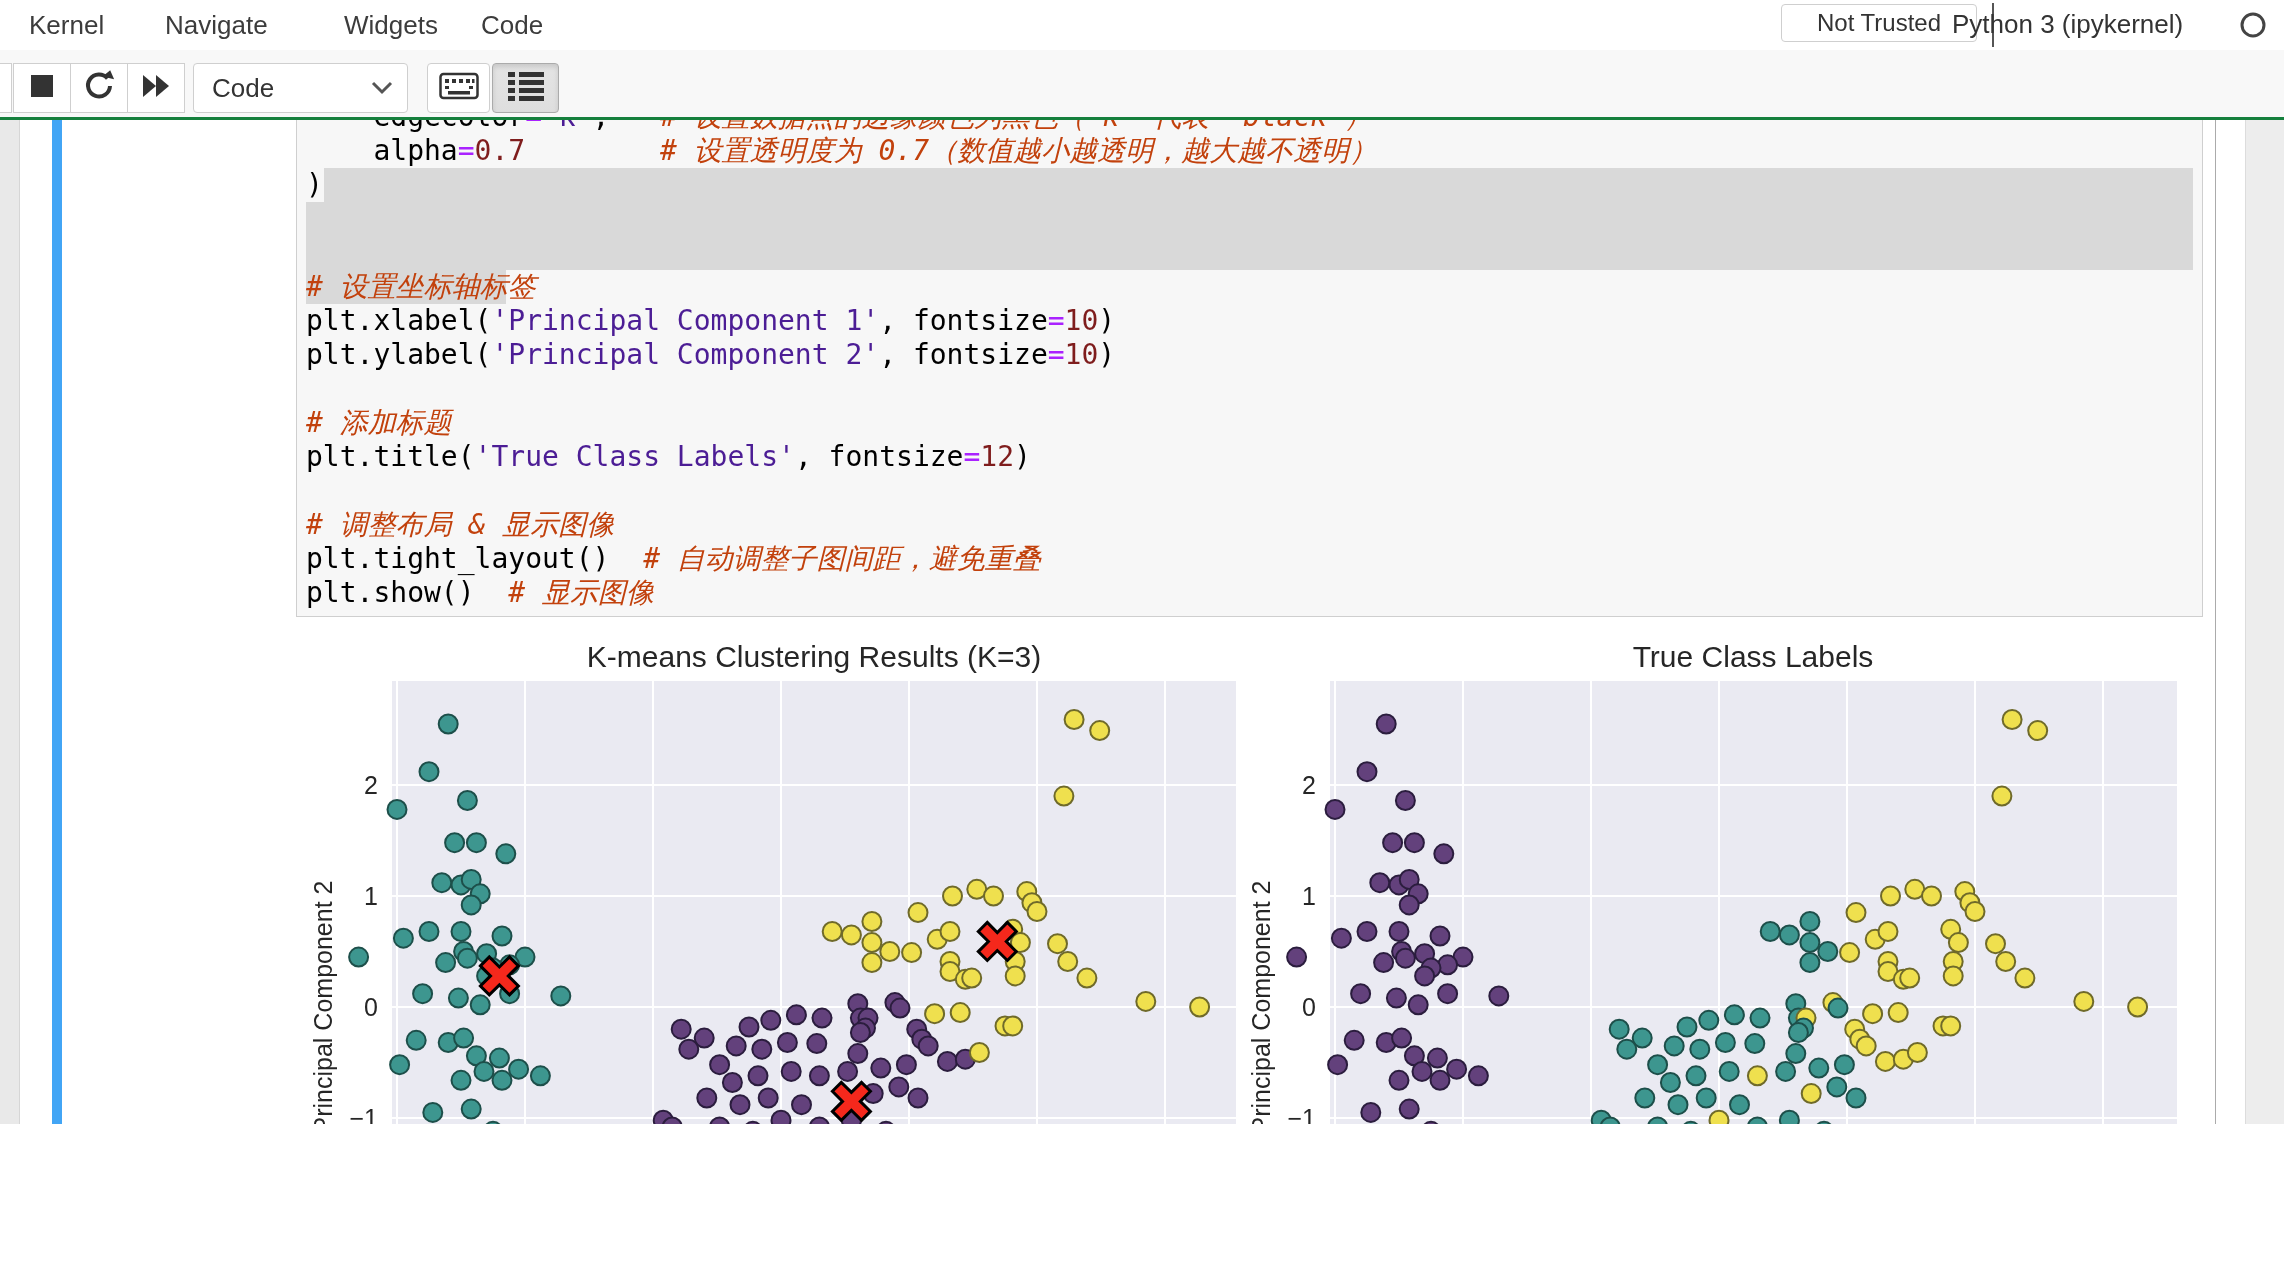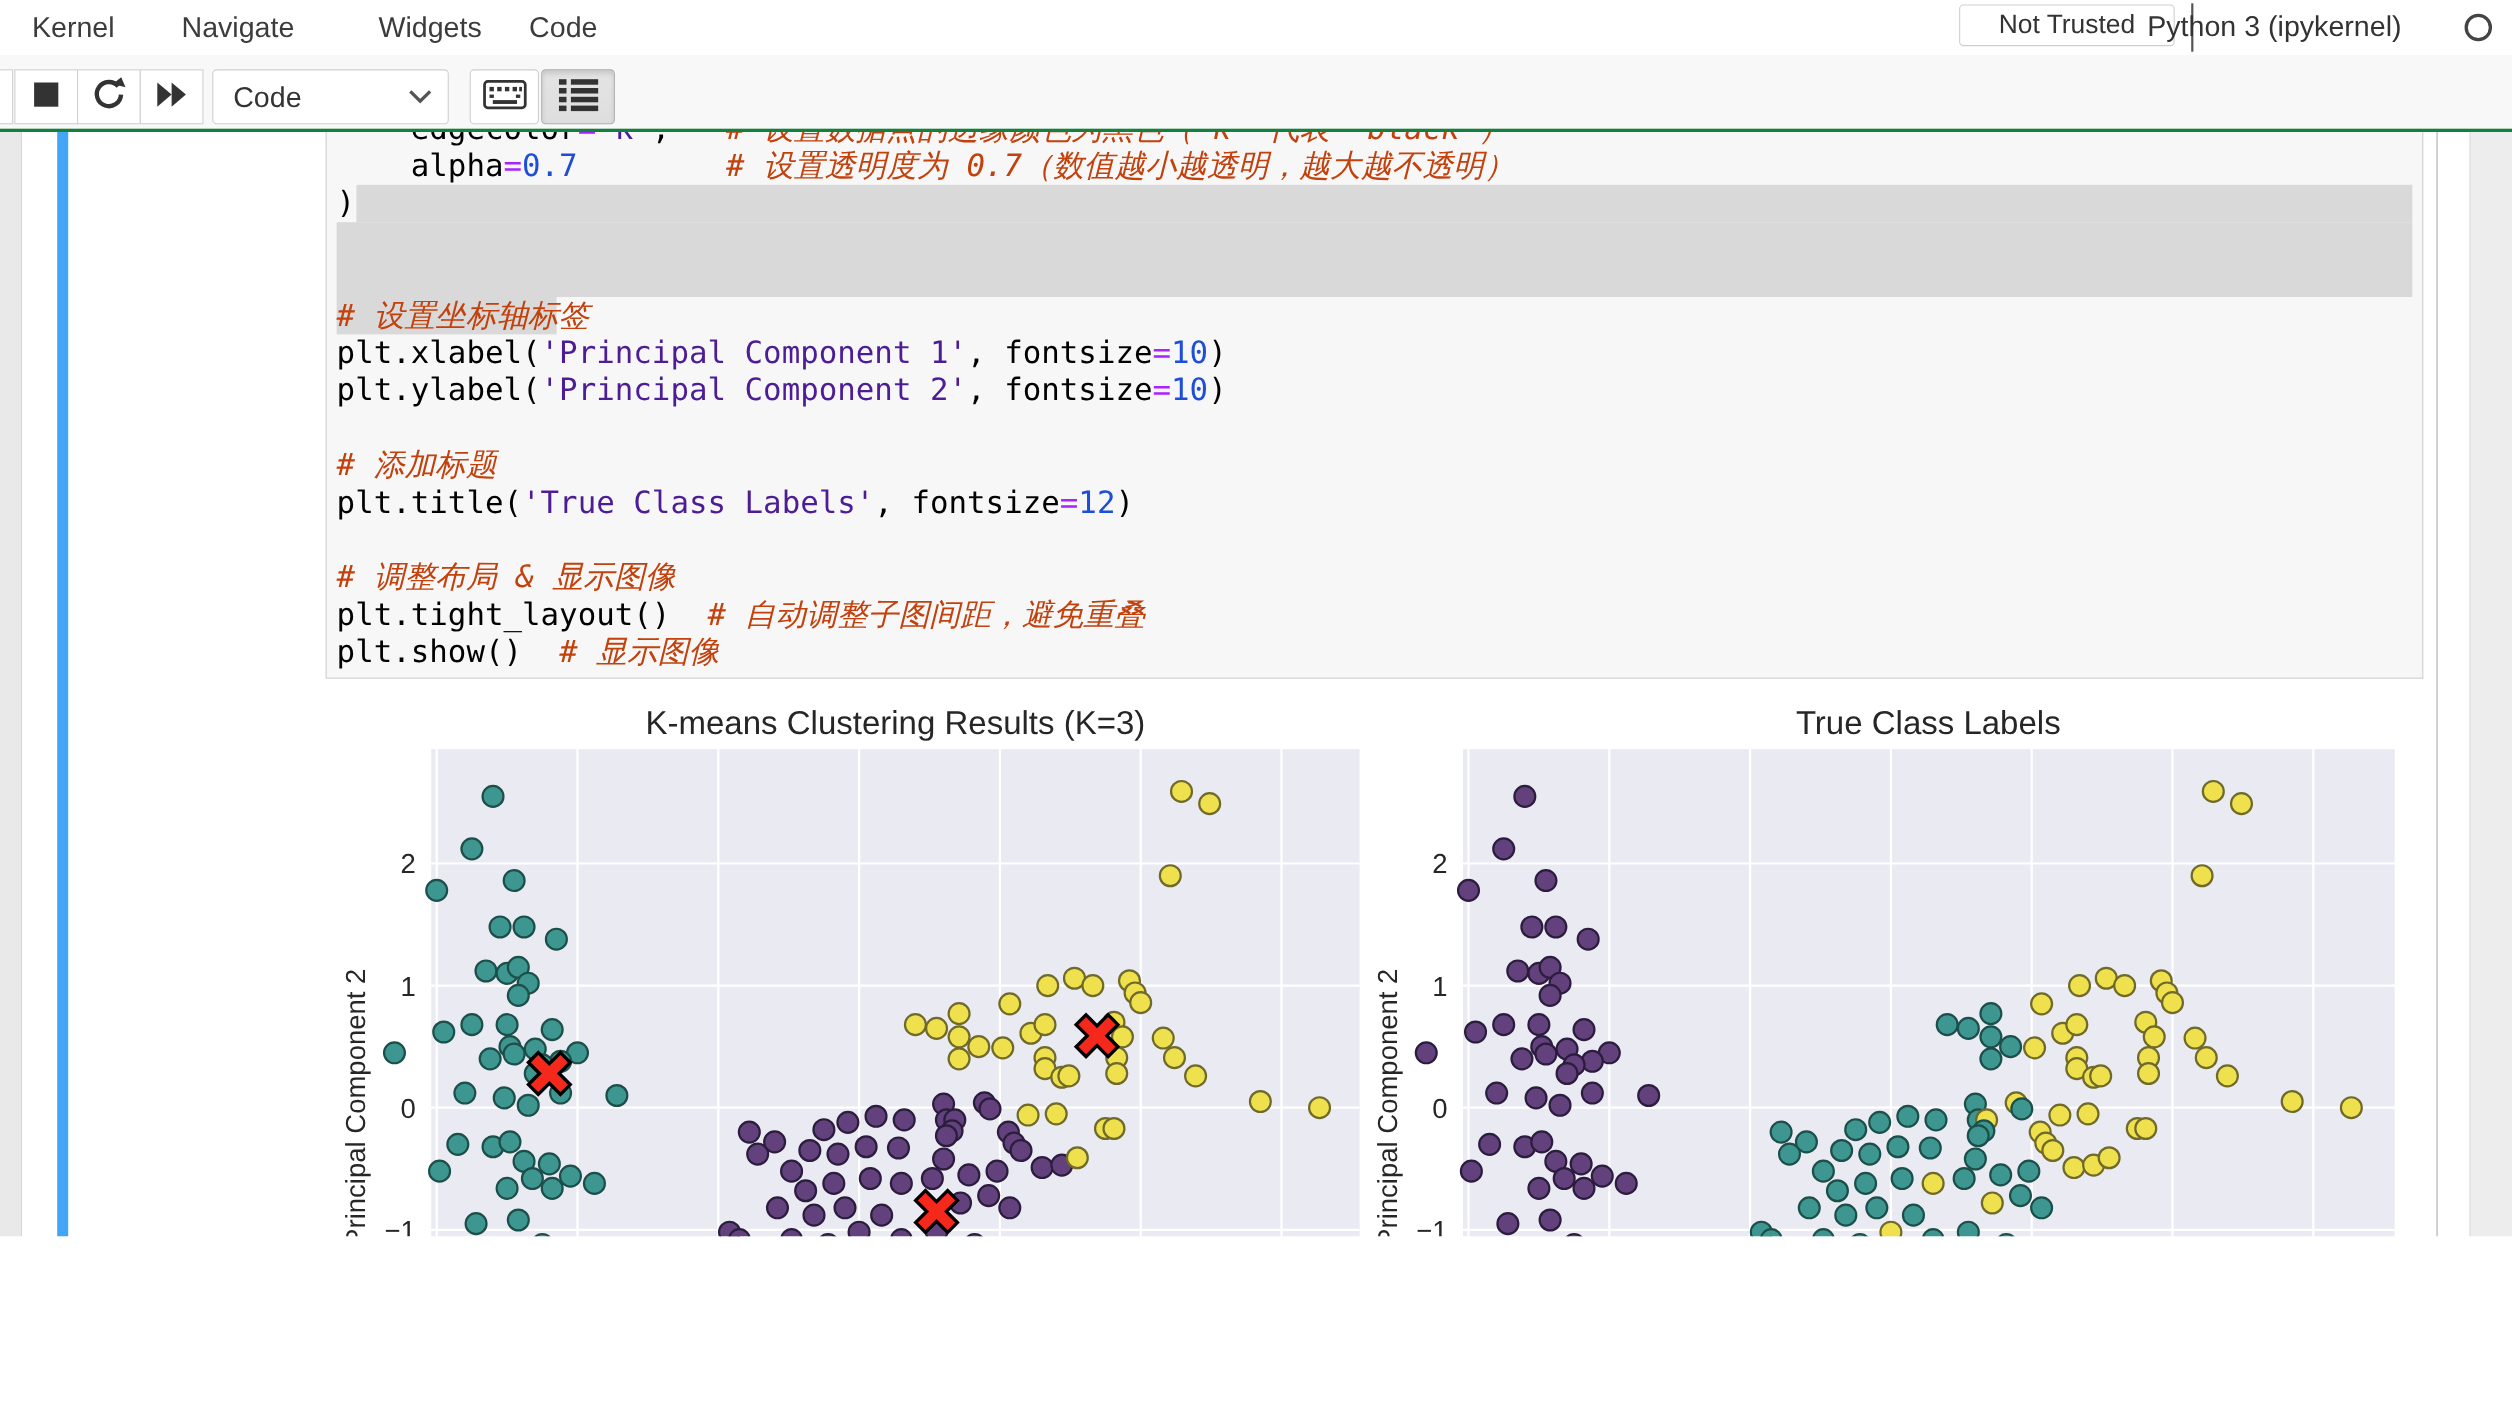--- a/index.html
+++ b/index.html
@@ -35,21 +35,21 @@
         border-left:1px solid #dcdcdc;z-index:3;}
   
   .code-cell{position:absolute;left:296px;top:88px;width:1907px;height:529px;background:#f7f7f7;
         border:1px solid #cfcfcf;box-sizing:border-box;z-index:1;}
   .sel-rect{position:absolute;background:#d9d9d9;}
   .code{position:absolute;left:9px;top:11px;font-family:"DejaVu Sans Mono",monospace;font-size:28px;
         line-height:34px;white-space:pre;color:#000;}
   .code .cm{color:#c2410c;font-style:italic;}
   .code .st{color:#4c1d95;}
   .code .op{color:#aa22ff;}
-  .code .nu{color:#1d4ed8;}
+  .code .nu{color:#7f1d1d;}
   .code div{height:34px;}
   
   .figure-svg{position:absolute;left:0;top:620px;z-index:2;}
   .svg-title{font-family:"Liberation Sans",sans-serif;font-size:30px;fill:#262626;}
   .svg-tick{font-family:"Liberation Sans",sans-serif;font-size:25px;fill:#262626;}
   .svg-axlabel{font-family:"Liberation Sans",sans-serif;font-size:25px;fill:#262626;}
   .svg-legend{font-family:"Liberation Sans",sans-serif;font-size:26px;fill:#333;}
 </style>
 </head>
 <body>

